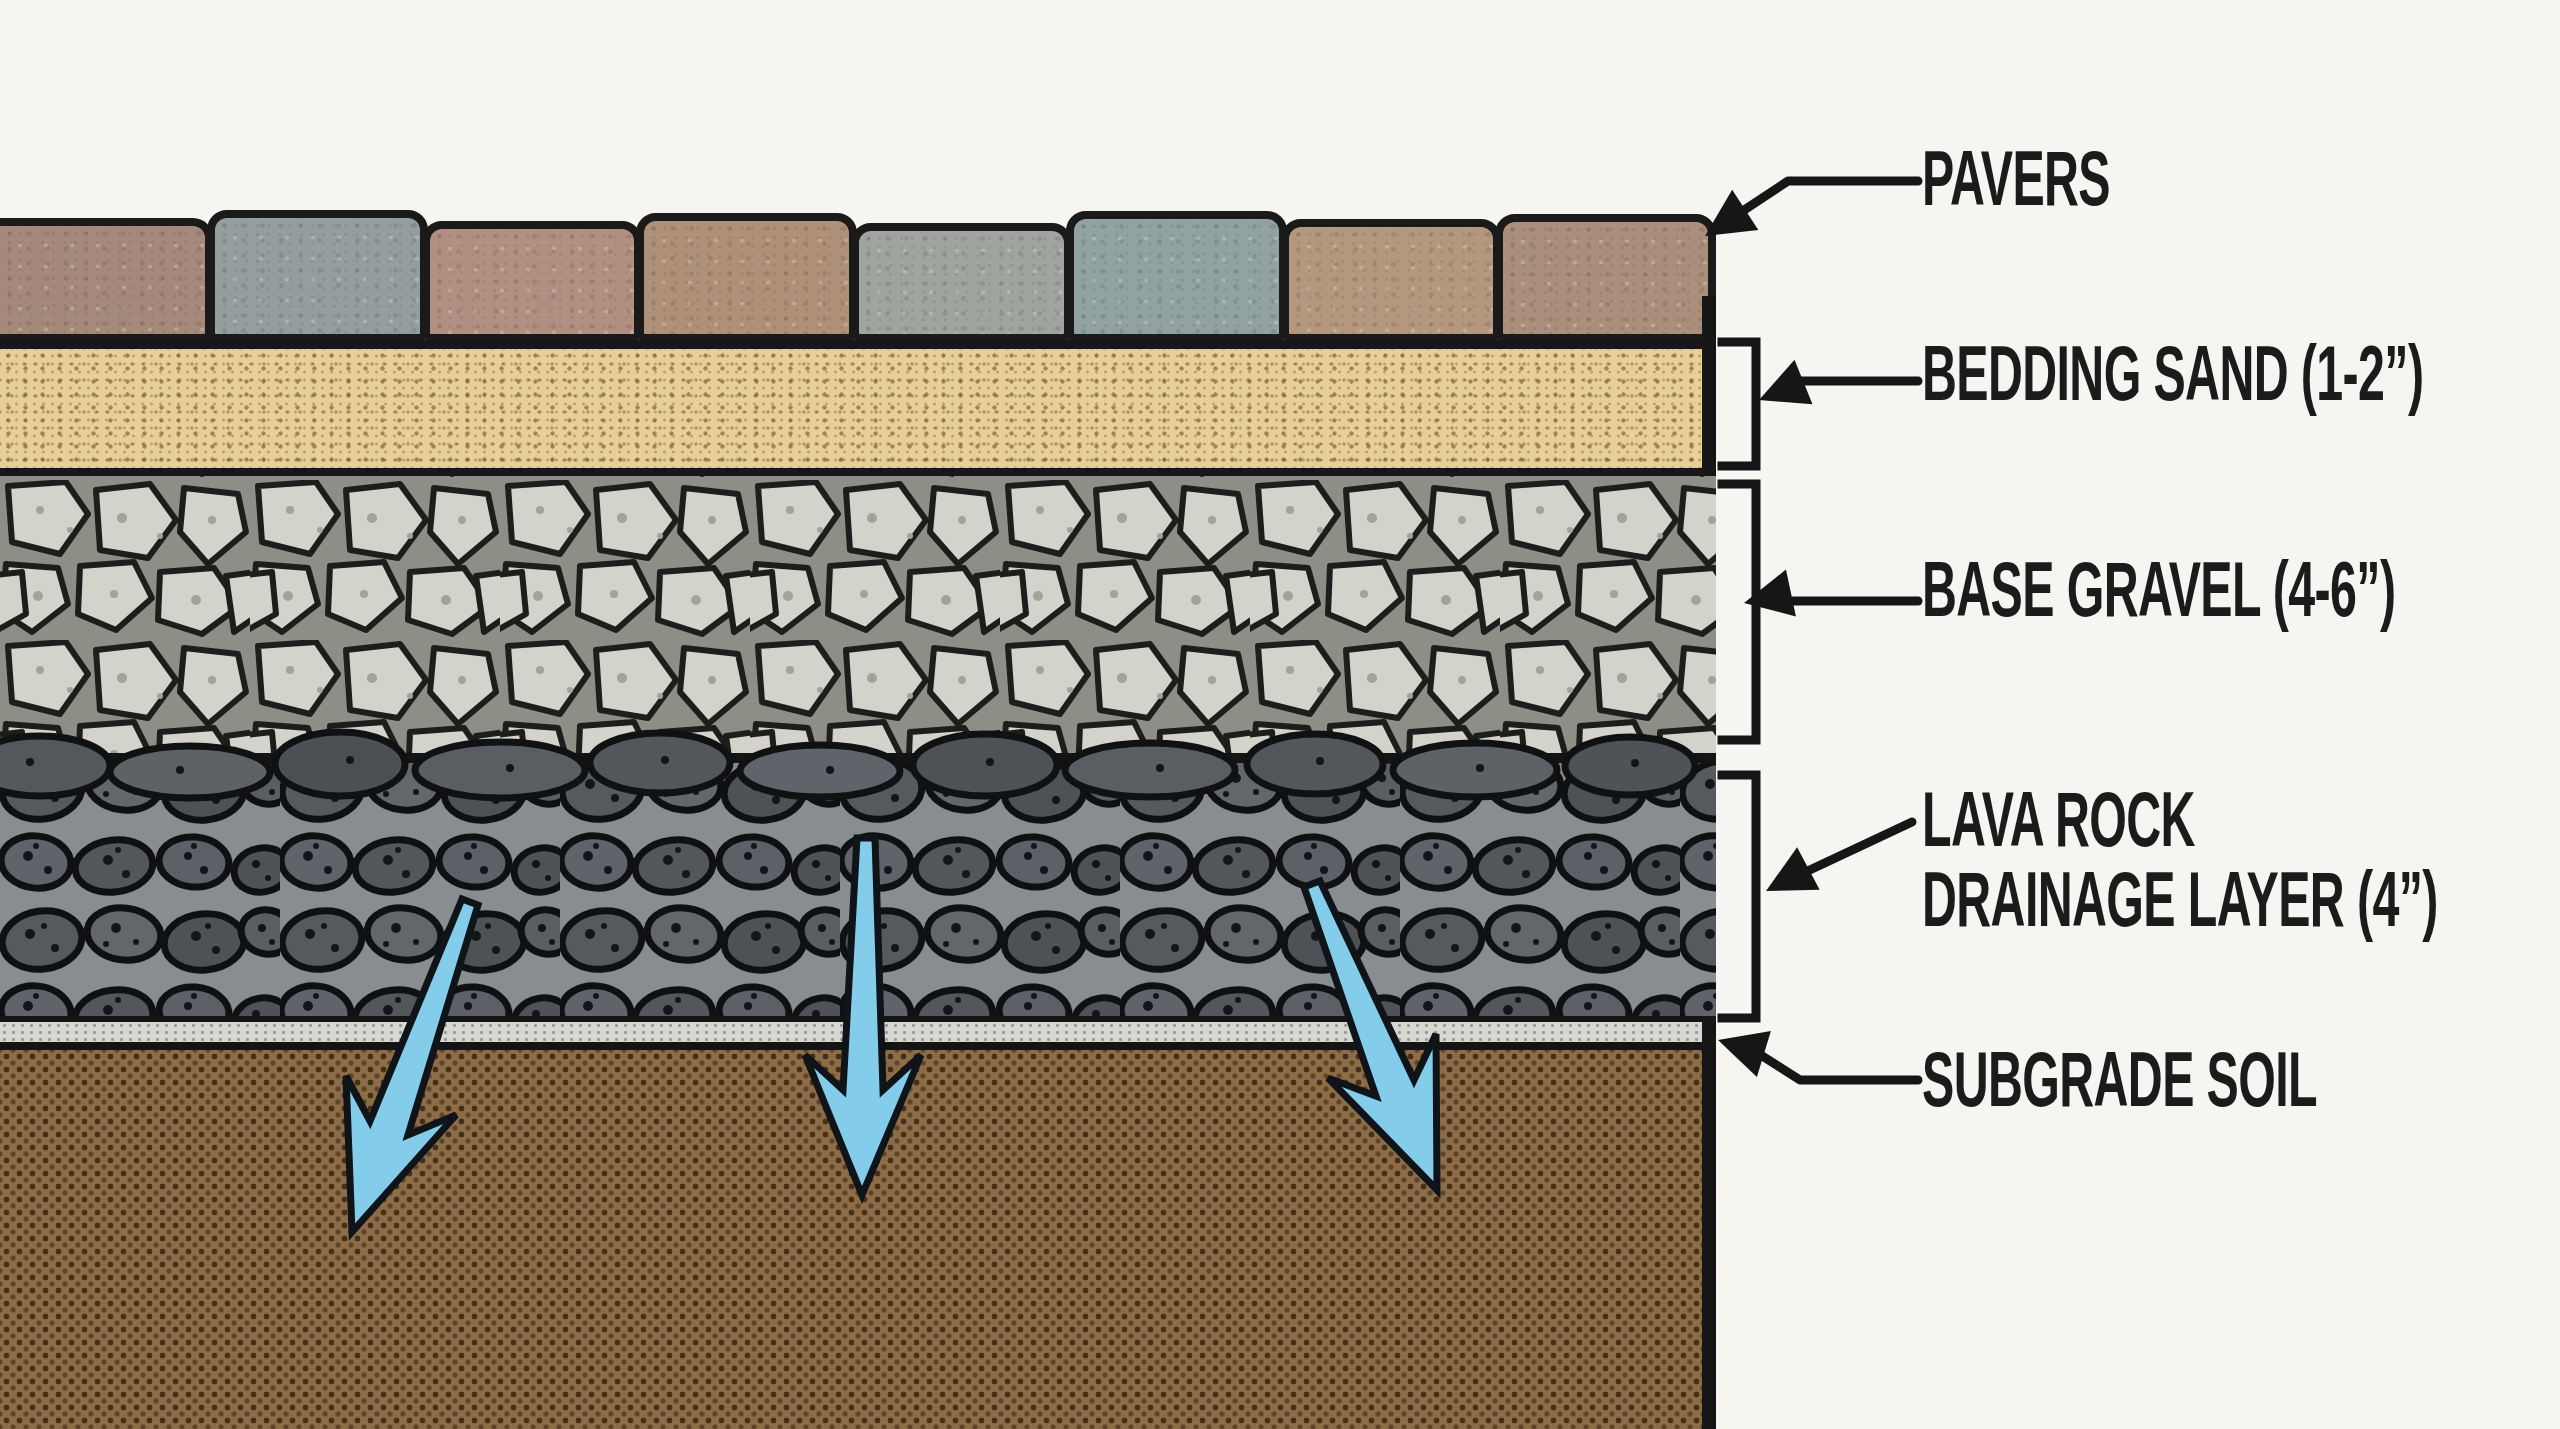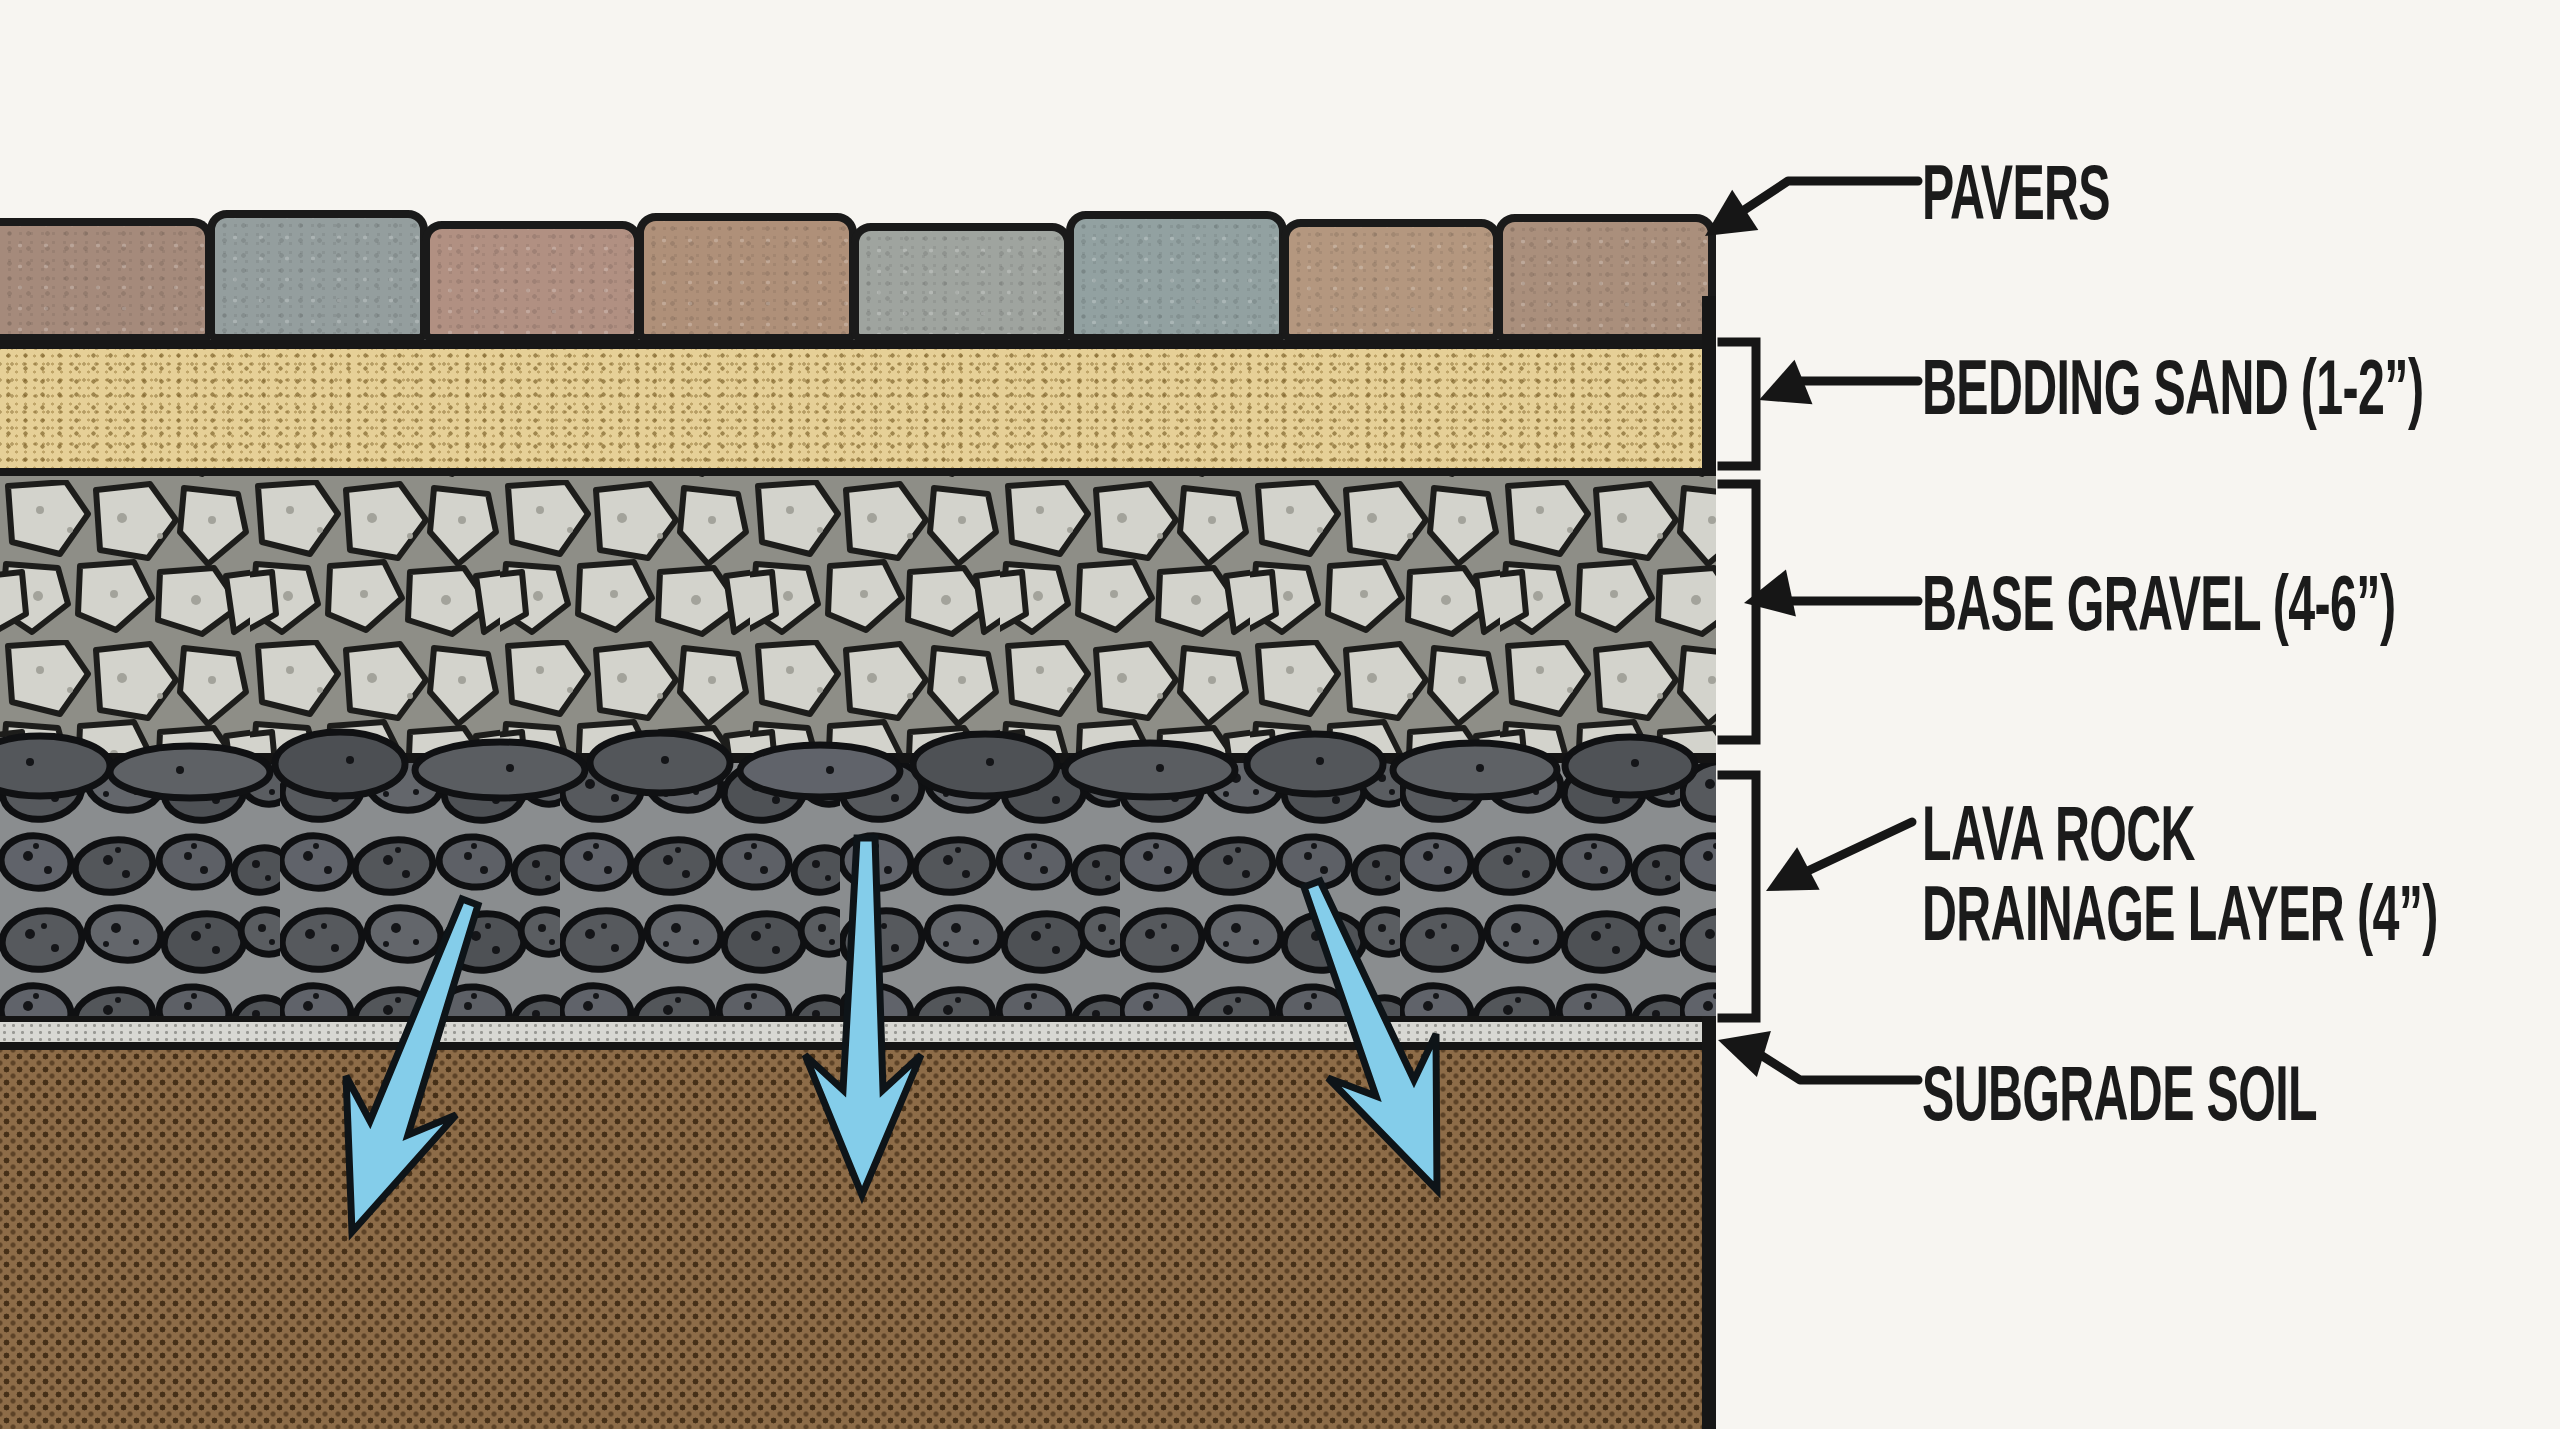--- a/index.html
+++ b/index.html
@@ -63,21 +63,21 @@
     background-size:13px 13px,13px 13px;
     background-position:0 0,6.5px 6.5px;
   }
   .right-border{
     position:absolute;left:1702px;top:296px;width:14px;height:1133px;
     background:#161616;
   }
   
   .overlay{position:absolute;left:0;top:0;z-index:2;}
   
-  .labels{position:absolute;left:0;top:14px;width:2560px;height:1250px;z-index:3;}
+  .labels{position:absolute;left:0;top:0;width:2560px;height:1250px;z-index:3;}
   .lbl{
     position:absolute;left:1922px;
     font-size:78px;font-weight:700;line-height:78px;
     letter-spacing:-1px;color:#1b1b1b;white-space:nowrap;
     transform:scaleX(0.62);transform-origin:0 0;
   }
   .lbl-pavers{top:139px;}
   .lbl-bedding{top:334px;}
   .lbl-gravel{top:550px;}
   .lbl-lava1{top:780px;}

